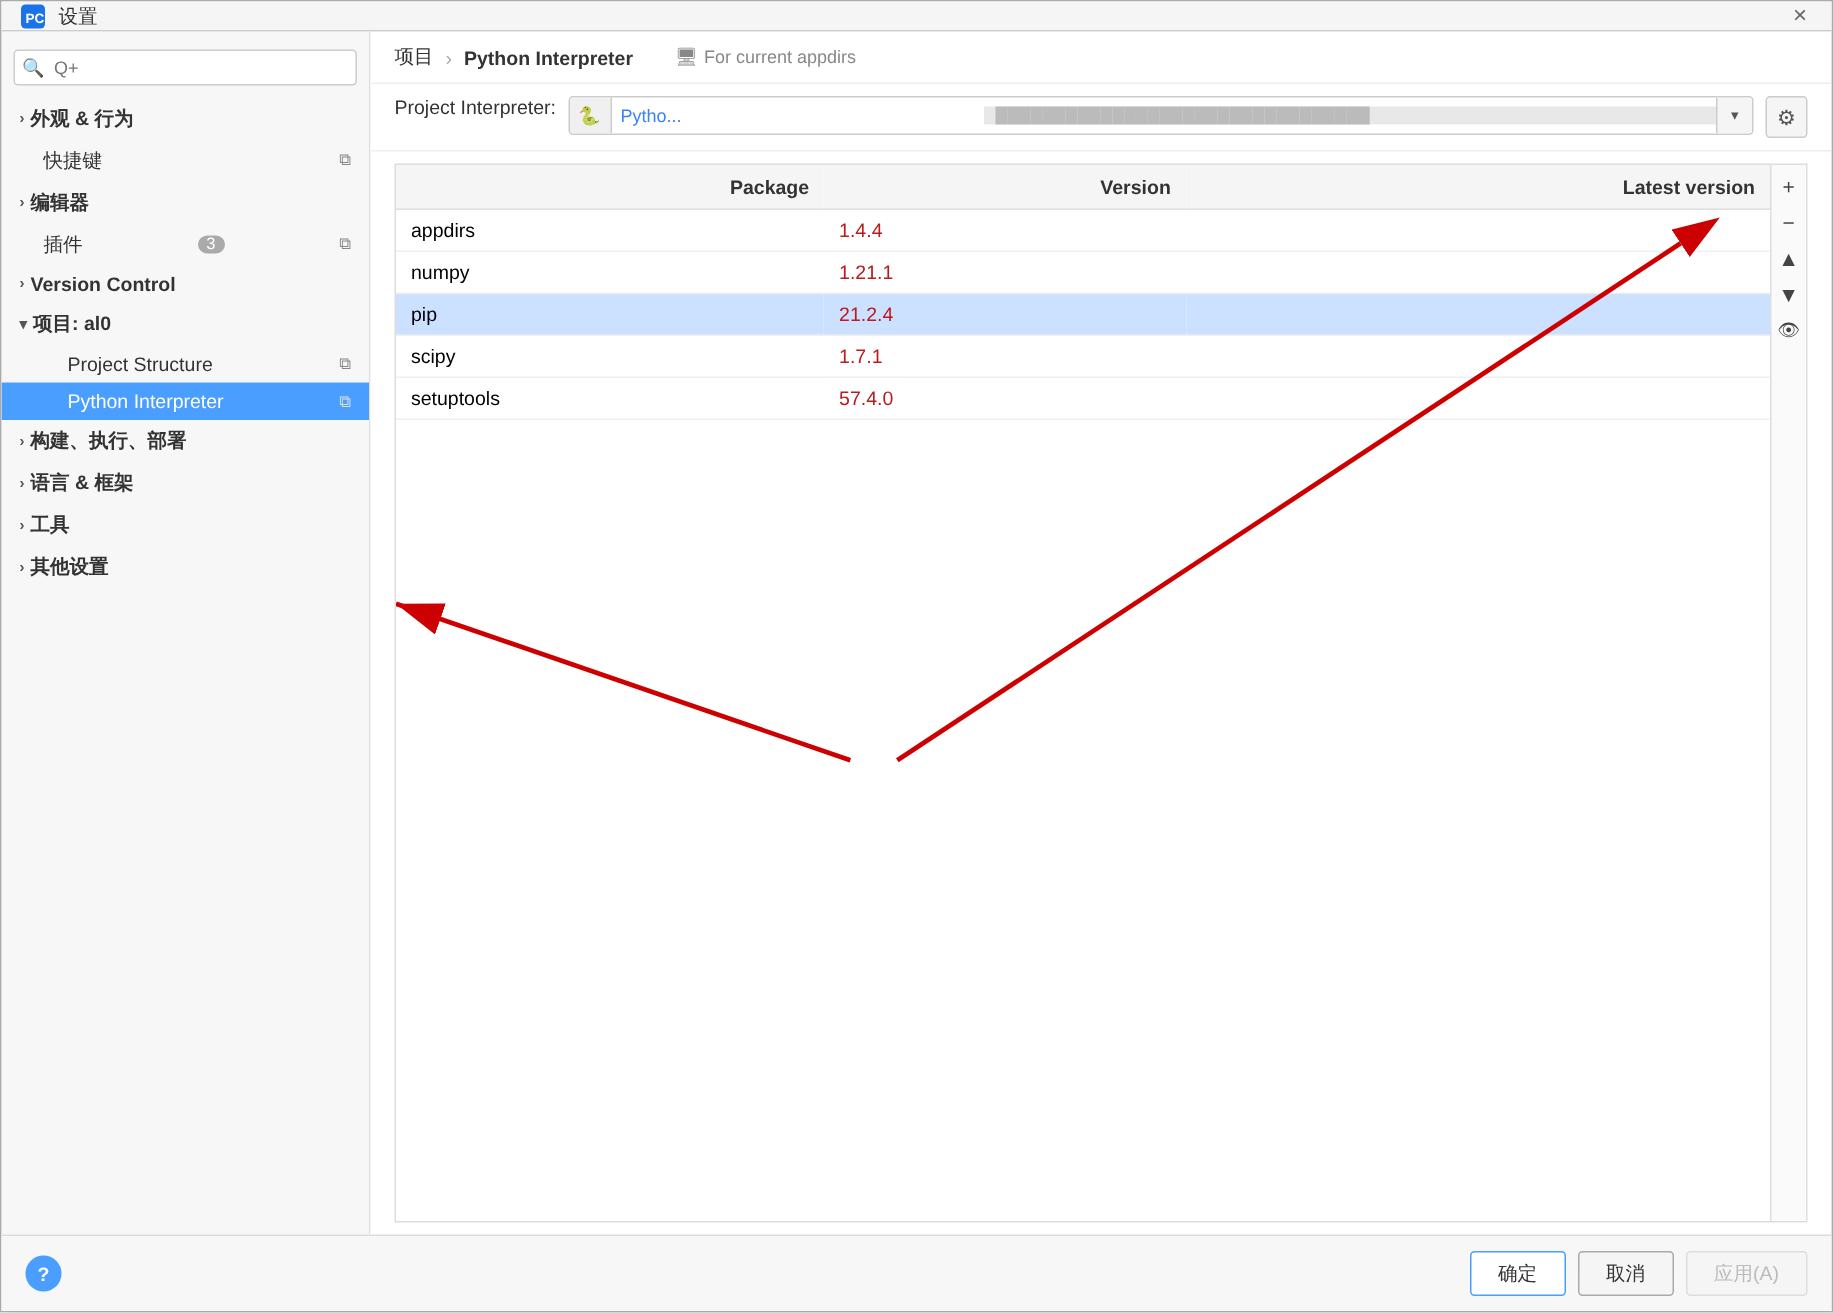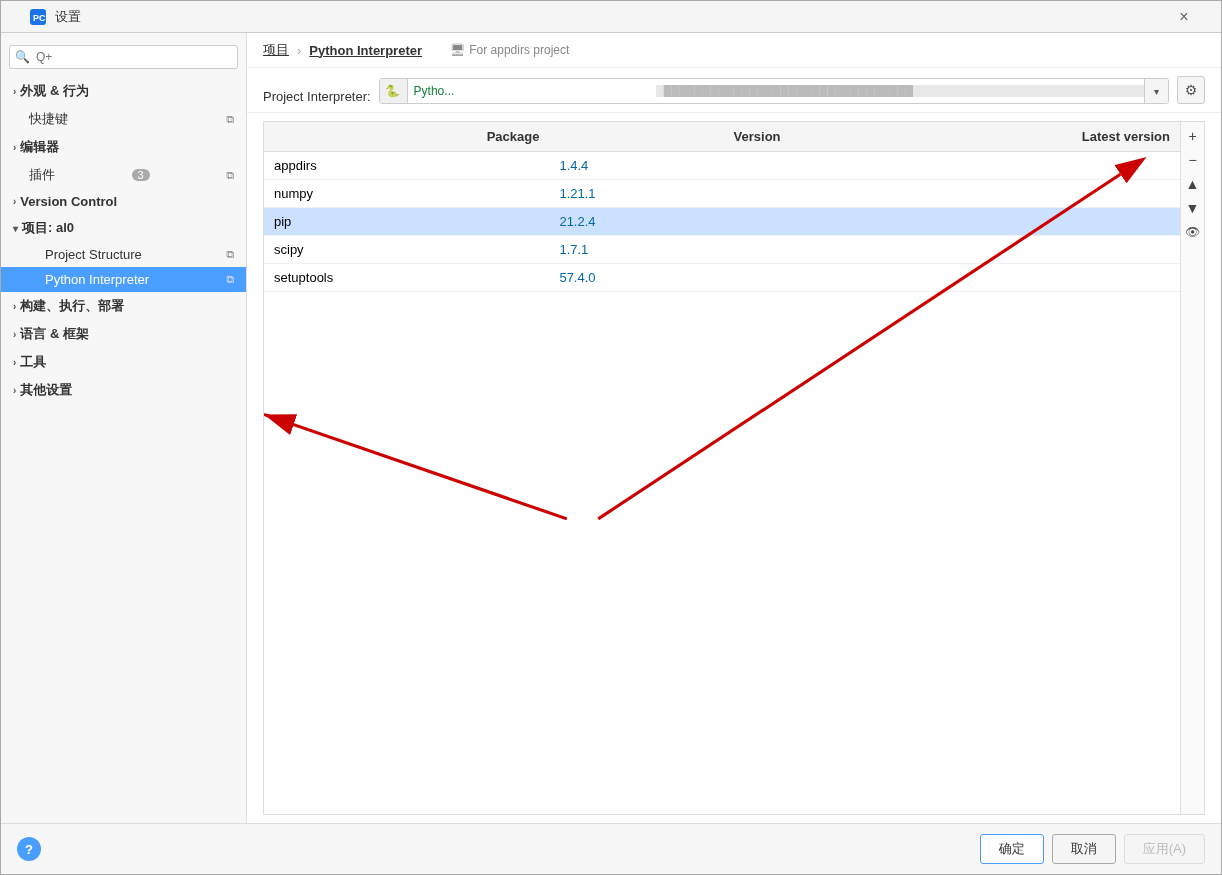--- a/index.html
+++ b/index.html
@@ -19,25 +19,25 @@
       height: 875px;
       background: #ffffff;
       display: flex;
       flex-direction: column;
       border: 1px solid #aaaaaa;
       box-shadow: 2px 2px 10px rgba(0,0,0,0.3);
     }
     .title-bar {
       background: #f5f5f5;
       border-bottom: 1px solid #cccccc;
-      padding: 6px 28px;
+      padding: 6px 12px;
       display: flex;
       align-items: center;
       justify-content: space-between;
-      height: 32px;
+      height: 20px;
     }
     .title-bar-left {
       display: flex;
       align-items: center;
       gap: 8px;
     }
     .app-icon {
       width: 18px;
       height: 18px;
     }
@@ -144,37 +144,36 @@
       align-items: center;
       gap: 8px;
       border-bottom: 1px solid #eee;
     }
     .breadcrumb-separator {
       color: #aaa;
     }
     .breadcrumb-item {
       color: #333;
       font-size: 13px;
-      text-decoration: underline;
     }
     .breadcrumb-item.active-page {
       font-weight: 600;
     }
     .for-project {
       margin-left: 20px;
       color: #888;
       font-size: 12px;
       display: flex;
       align-items: center;
       gap: 4px;
     }
     .interpreter-row {
       padding: 8px 16px;
       display: flex;
-      align-items: flex-end;
+      align-items: flex-start;
       gap: 8px;
       border-bottom: 1px solid #eee;
     }
     .interpreter-label {
       font-size: 13px;
       color: #333;
       white-space: nowrap;
     }
     .interpreter-select-wrap {
       flex: 1;
@@ -190,21 +189,21 @@
       background: #f0f0f0;
       height: 100%;
       display: flex;
       align-items: center;
       border-right: 1px solid #ccc;
       font-size: 12px;
     }
     .interpreter-name {
       padding: 0 6px;
       font-size: 12px;
-      color: #15803d;
+      color: #3b82f6;
       background: #fff;
       flex: 1;
       overflow: hidden;
       white-space: nowrap;
       text-overflow: ellipsis;
     }
     .interpreter-path {
       color: #bbb;
       font-size: 11px;
       padding: 0 8px;
@@ -272,21 +271,21 @@
     tbody tr.selected {
       background: #cce0ff;
       padding-left: 10px;
     }
     tbody td {
       padding: 6px 10px;
       font-size: 13px;
       color: #000000;
     }
     tbody td.version {
-      color: #0369a1;
+      color: #b91c1c;
     }
     
     .table-actions {
       width: 24px;
       display: flex;
       flex-direction: column;
       align-items: center;
       padding: 2px 0;
       border-left: 1px solid #ddd;
       background: #fafafa;
@@ -433,21 +432,21 @@
     </div>
 
     <div class="main-content">
 
       <div class="breadcrumb">
         <span class="breadcrumb-item">项目</span>
         <span class="breadcrumb-separator">›</span>
         <span class="breadcrumb-item active-page">Python Interpreter</span>
         <div class="for-project">
           <span>🖥</span>
-          <span>For appdirs project</span>
+          <span>For current appdirs</span>
         </div>
       </div>
 
       <div class="interpreter-row">
         <span class="interpreter-label">Project Interpreter:</span>
         <div class="interpreter-select-wrap">
           <div class="interpreter-icon">
             <span>🐍</span>
           </div>
           <span class="interpreter-name">Pytho...</span>

